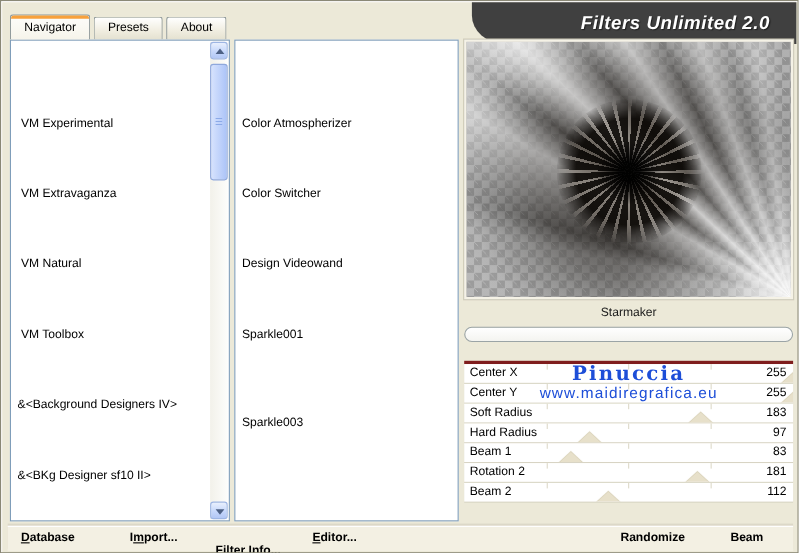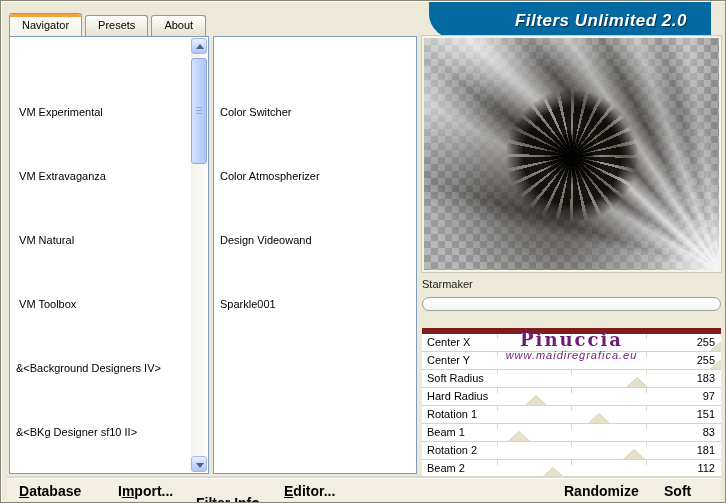--- a/index.html
+++ b/index.html
@@ -5,22 +5,22 @@
   * { margin:0; padding:0; box-sizing:border-box; }
   html,body { background:#cfcfcf; }
   body { font-family:"Liberation Sans", sans-serif; }
   .window{
     position:relative; width:726px; height:503px;
     background:#ECE9D8; border:1px solid #8a8876; overflow:hidden;
     box-shadow:inset 1px 1px 0 #fff;
   }
   
   .banner{
-    position:absolute; top:1px; right:14px; left:428px; height:38px;
-    background:#0369a1; border-bottom-left-radius:30px 26px;
+    position:absolute; top:1px; right:1px; left:428px; height:38px;
+    background:#404040; border-bottom-left-radius:30px 26px;
     display:flex; align-items:center; justify-content:flex-end; padding-right:24px;
   }
   .banner-title{
     color:#fff; font-weight:bold; font-style:italic; font-size:17px;
     letter-spacing:.5px; text-shadow:1px 1px 1px rgba(0,0,0,.55);
   }
   
   .tabs{ position:absolute; top:12px; left:8px; display:flex; align-items:flex-end; }
   .tab{
     border:1px solid #919B9C; border-bottom:none;
@@ -101,60 +101,60 @@
     position:absolute; left:50.3%; top:51%; width:132px; height:132px;
     transform:translate(-50%,-50%); border-radius:50%;
     background:
       radial-gradient(circle, rgba(0,0,0,.92) 0 9%, rgba(0,0,0,0) 32%),
       repeating-conic-gradient(from 2deg, rgba(12,9,6,.92) 0deg 9.5deg, rgba(125,115,104,.5) 9.5deg 12.857deg);
     -webkit-mask-image:radial-gradient(circle, #000 0 52%, transparent 72%);
             mask-image:radial-gradient(circle, #000 0 52%, transparent 72%);
   }
   .preview-caption{
     position:absolute; top:242px; left:0; width:100%;
-    font-size:11px; color:#1a1a1a;
+    text-align:center; font-size:11px; color:#1a1a1a;
   }
   .progressbar{
     position:absolute; top:261px; left:0; width:299px; height:14px;
     border:1px solid #9BA4A6; border-radius:7px;
     background:linear-gradient(#fff,#F4F4F0);
   }
   
-  .params{ position:absolute; top:292px; left:0; width:299px; border-top:6px solid #7f1d1d; }
+  .params{ position:absolute; top:292px; left:0; width:299px; border-top:3px solid #7f1d1d; }
   .param-row{
     position:relative; height:17px; margin-bottom:1px; background:#fff;
     box-shadow:0 1px 0 #D8D4C4; font-size:11px; overflow:hidden;
     background-image:
       linear-gradient(#DDD9C9,#DDD9C9),linear-gradient(#DDD9C9,#DDD9C9),linear-gradient(#DDD9C9,#DDD9C9);
     background-size:1px 5px,1px 5px,1px 5px; background-repeat:no-repeat;
     background-position:25% 0,50% 0,75% 0;
   }
   .param-label{ position:absolute; left:5px; top:2px; color:#000; }
   .param-value{ position:absolute; right:6px; top:2px; color:#000; }
   .param-marker{
     position:absolute; bottom:-2px; width:0; height:0;
     border-left:12px solid transparent; border-right:12px solid transparent;
     border-bottom:11px solid #E7E0CA;
     filter:drop-shadow(0 -1px 0 #D9D2B9);
   }
   .watermark{
     position:absolute; top:293px; left:0; width:100%; text-align:center;
-    z-index:5; color:#701a75; pointer-events:none;
+    z-index:5; color:#1d4ed8; pointer-events:none;
     text-shadow:1px 1px 0 rgba(255,255,255,.95);
   }
   .watermark .wm1{ font-size:18px; letter-spacing:2px; font-weight:bold; font-family:"DejaVu Serif", serif; }
-  .watermark .wm2{ font-size:11px; letter-spacing:1px; margin-top:-1px;font-style:italic; }
+  .watermark .wm2{ font-size:14px; letter-spacing:1px; margin-top:-1px; }
   
   .footer{
     position:absolute; left:6px; top:477px; width:714px; height:23px;
     background:#F3F0E3; border-top:1px solid #fff;
     box-shadow:0 -2px 0 #DCD8C8;
   }
   .footer .btn{
-    position:absolute; top:4px; font-size:14px; font-weight:bold; color:#000;
+    position:absolute; top:4px; font-size:11px; font-weight:bold; color:#000;
     background:none; border:none; cursor:pointer; font-family:"Liberation Sans", sans-serif;
   }
   #btn-database{ left:12px; } #btn-import{ left:111px; } #btn-filterinfo{ left:189px;margin-top:12px; }
   #btn-editor{ left:277px; } #btn-randomize{ left:557px; } #btn-reset{ left:657px; }
 </style>
 </head>
 <body>
 
 <div class="window">
 
@@ -236,29 +236,30 @@
       <div class="sb-btn sb-down">
           <span class="sb-arrow"></span>
         </div>
     </div>
   </div>
 
   <div class="listbox" id="filter-list">
     <div class="list-inner">
       
     
+        <div class="li"><span>Color Atmospherizer</span></div>
+      
         <div class="li"><span>Color Switcher</span></div>
       
-        <div class="li"><span>Color Atmospherizer</span></div>
-      
         <div class="li"><span>Design Videowand</span></div>
       
         <div class="li"><span>Sparkle001</span></div>
       
       
+        <div class="li"><span>Sparkle003</span></div>
       
         
       
         
       </div>
   </div>
 
   <div class="right-panel">
     <div class="preview">
       <div class="fx"></div>
@@ -286,25 +287,20 @@
           <span class="param-value">183</span>
           <span class="param-marker" style="left: calc(71.7647% - 12px);"></span>
         </div>
 
         <div class="param-row">
           <span class="param-label">Hard Radius</span>
           <span class="param-value">97</span>
           <span class="param-marker" style="left: calc(38.0392% - 12px);"></span>
         </div>
 
-        <div class="param-row">
-          <span class="param-label">Rotation 1</span>
-          <span class="param-value">151</span>
-          <span class="param-marker" style="left: calc(59.2157% - 12px);"></span>
-        </div>
 
         <div class="param-row">
           <span class="param-label">Beam 1</span>
           <span class="param-value">83</span>
           <span class="param-marker" style="left: calc(32.549% - 12px);"></span>
         </div>
 
         <div class="param-row">
           <span class="param-label">Rotation 2</span>
           <span class="param-value">181</span>
@@ -323,16 +319,16 @@
       <div class="wm2">www.maidiregrafica.eu</div>
     </div>
   </div>
 
   <div class="footer">
     <button class="btn" id="btn-database"><span></span><u>D</u><span>atabase</span></button>
     <button class="btn" id="btn-import"><span>I</span><u>m</u><span>port...</span></button>
     <button class="btn" id="btn-filterinfo"><span>Filter </span><u>I</u><span>nfo...</span></button>
     <button class="btn" id="btn-editor"><span></span><u>E</u><span>ditor...</span></button>
     <button class="btn" id="btn-randomize">Randomize</button>
-    <button class="btn" id="btn-reset">Soft</button>
+    <button class="btn" id="btn-reset">Beam</button>
   </div>
 
 </div>
 
 </body></html>

